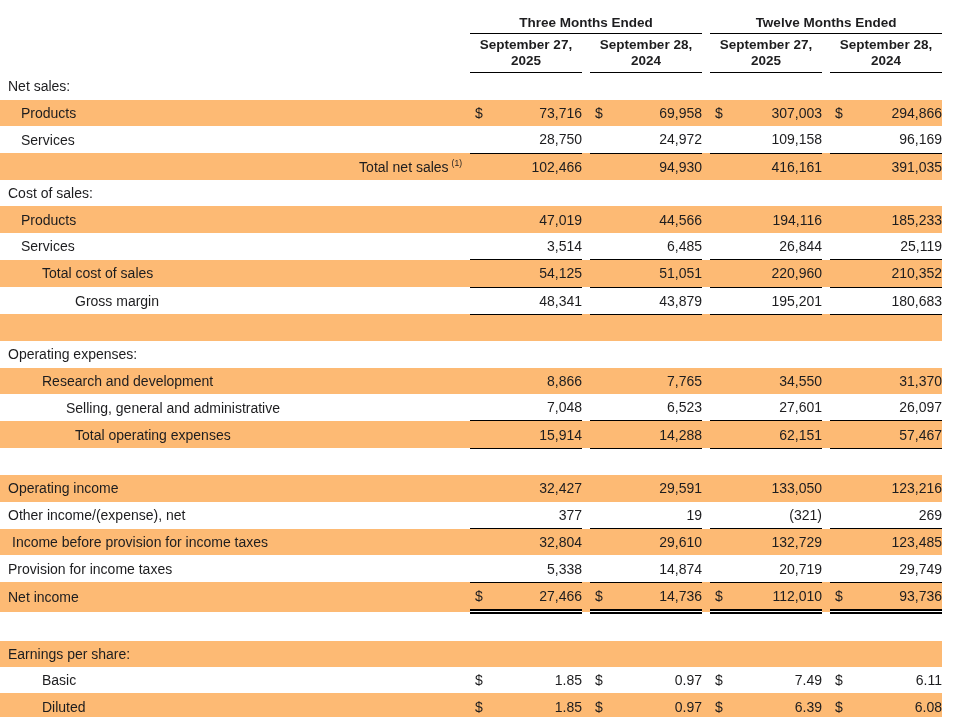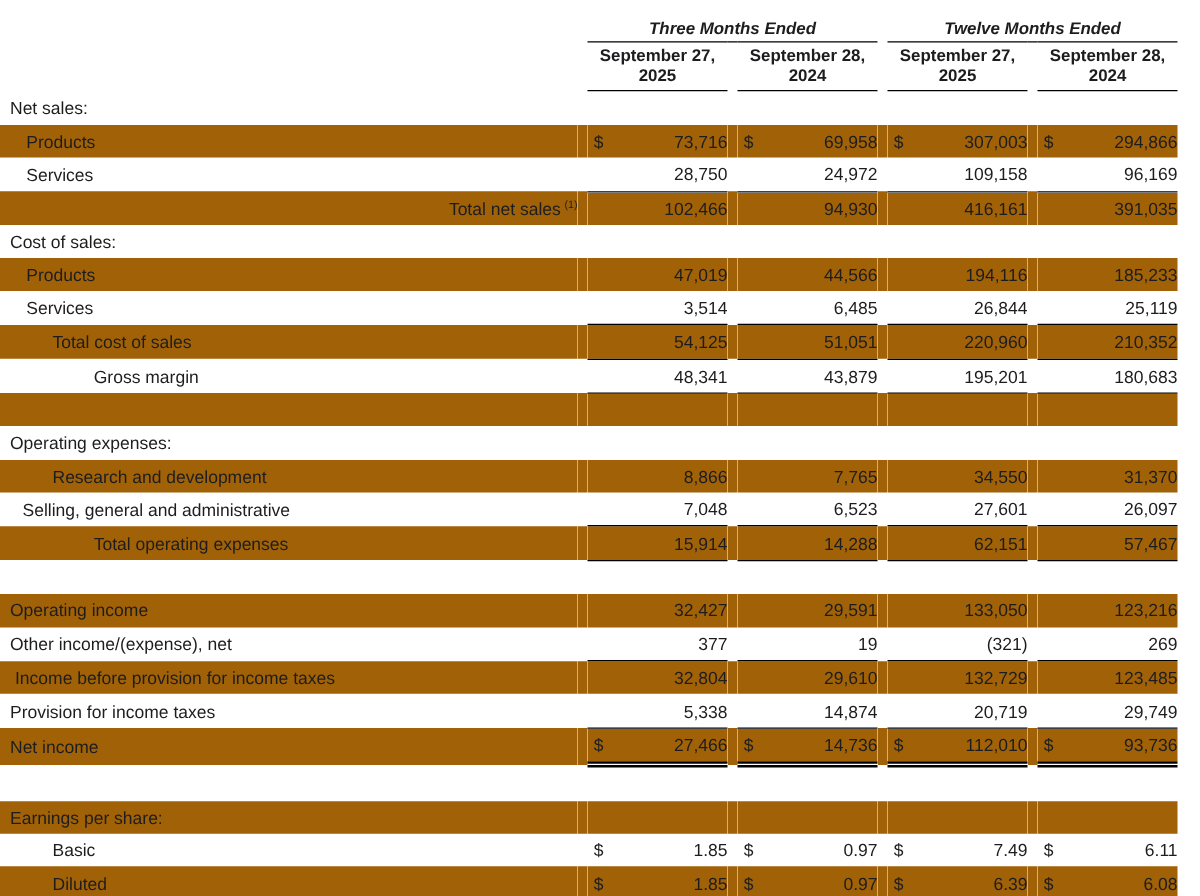--- a/index.html
+++ b/index.html
@@ -30,39 +30,38 @@
   
   thead td.grp {
     font-weight: bold;
     font-size: 13.5px;
     text-align: center;
     vertical-align: bottom;
     height: 21px;
     padding-bottom: 3px;
     border-bottom: 1.5px solid #000;
     white-space: nowrap;
-    font-style: italic;
   }
   thead td.colh {
     font-weight: bold;
     font-size: 13.5px;
     text-align: center;
     vertical-align: middle;
     line-height: 1.2;
     height: 32px;
     padding: 3px 0 3px 0;
     border-bottom: 1.5px solid #000;
     white-space: normal;
   }
   
   tbody td {
     height: 26.4px;
   }
   tbody tr.shaded {
-    background: #a16207;
+    background: #fdba74;
   }
   td.lbl {
     text-align: left;
   }
   td.val {
     text-align: right;
     padding-right: 5px;
     position: relative;
   }
   td.val .dollar {
@@ -243,21 +242,21 @@
           <td></td>
           <td class="val"><span>8,866</span></td>
           <td></td>
           <td class="val"><span>7,765</span></td>
           <td></td>
           <td class="val"><span>34,550</span></td>
           <td></td>
           <td class="val"><span>31,370</span></td>
         </tr>
         <tr>
-          <td class="lbl" style="padding-left: 18px;">Selling, general and administrative</td>
+          <td class="lbl" style="padding-left: 66px;">Selling, general and administrative</td>
           <td></td>
           <td class="val bb"><span>7,048</span></td>
           <td></td>
           <td class="val bb"><span>6,523</span></td>
           <td></td>
           <td class="val bb"><span>27,601</span></td>
           <td></td>
           <td class="val bb"><span>26,097</span></td>
         </tr>
         <tr class="shaded">

